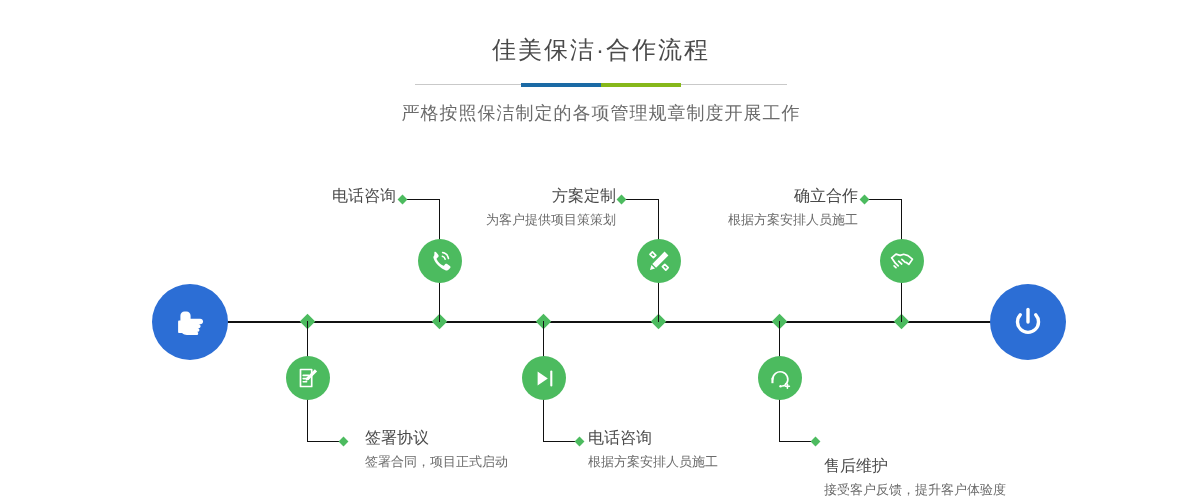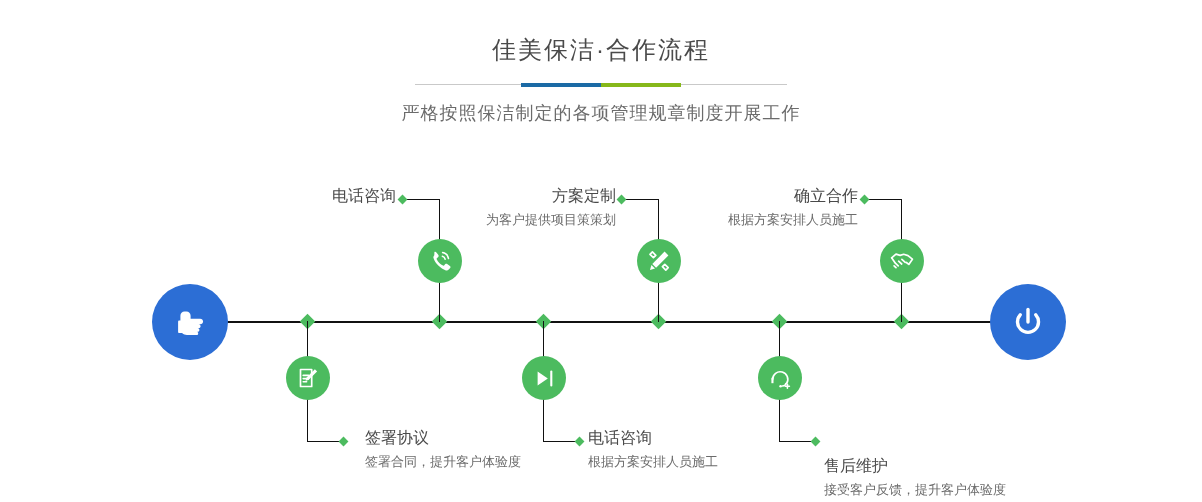--- a/index.html
+++ b/index.html
@@ -179,21 +179,21 @@
             <path fill="none" stroke="#ffffff" stroke-width="1.7" stroke-linejoin="round" d="M4.5 3.5h11.2v17H4.5z"></path>
             <line x1="7.2" y1="9.4" x2="12.6" y2="9.4" stroke="#ffffff" stroke-width="1.6" stroke-linecap="round"></line>
             <line x1="7.2" y1="12.6" x2="12.6" y2="12.6" stroke="#ffffff" stroke-width="1.6" stroke-linecap="round"></line>
             <line x1="7.2" y1="15.8" x2="10.6" y2="15.8" stroke="#ffffff" stroke-width="1.6" stroke-linecap="round"></line>
             <path fill="#ffffff" d="M18.9 3.2l2.2 2.2-8.6 8.6-2.9.7.7-2.9z"></path>
           </svg>
         </span>
       </div>
       <div class="label-block label-left" style="left:352px; top:428px;margin-left:13px;">
         <div class="lbl-title">签署协议</div>
-        <div class="lbl-desc">签署合同，提升客户体验度</div>
+        <div class="lbl-desc">签署合同，项目正式启动</div>
       </div>
     </div>
 
     <div class="node">
       <div class="diamond" style="left:653px; top:316px;"></div>
       <div class="vline" style="left:658px; top:199px; height:123px;"></div>
       <div class="hline" style="left:622px; top:199px; width:37px;"></div>
       <div class="tip-dot" style="left:618px; top:196px;"></div>
       <div class="icon-circle" style="left:637px; top:239px;">
         <span>

